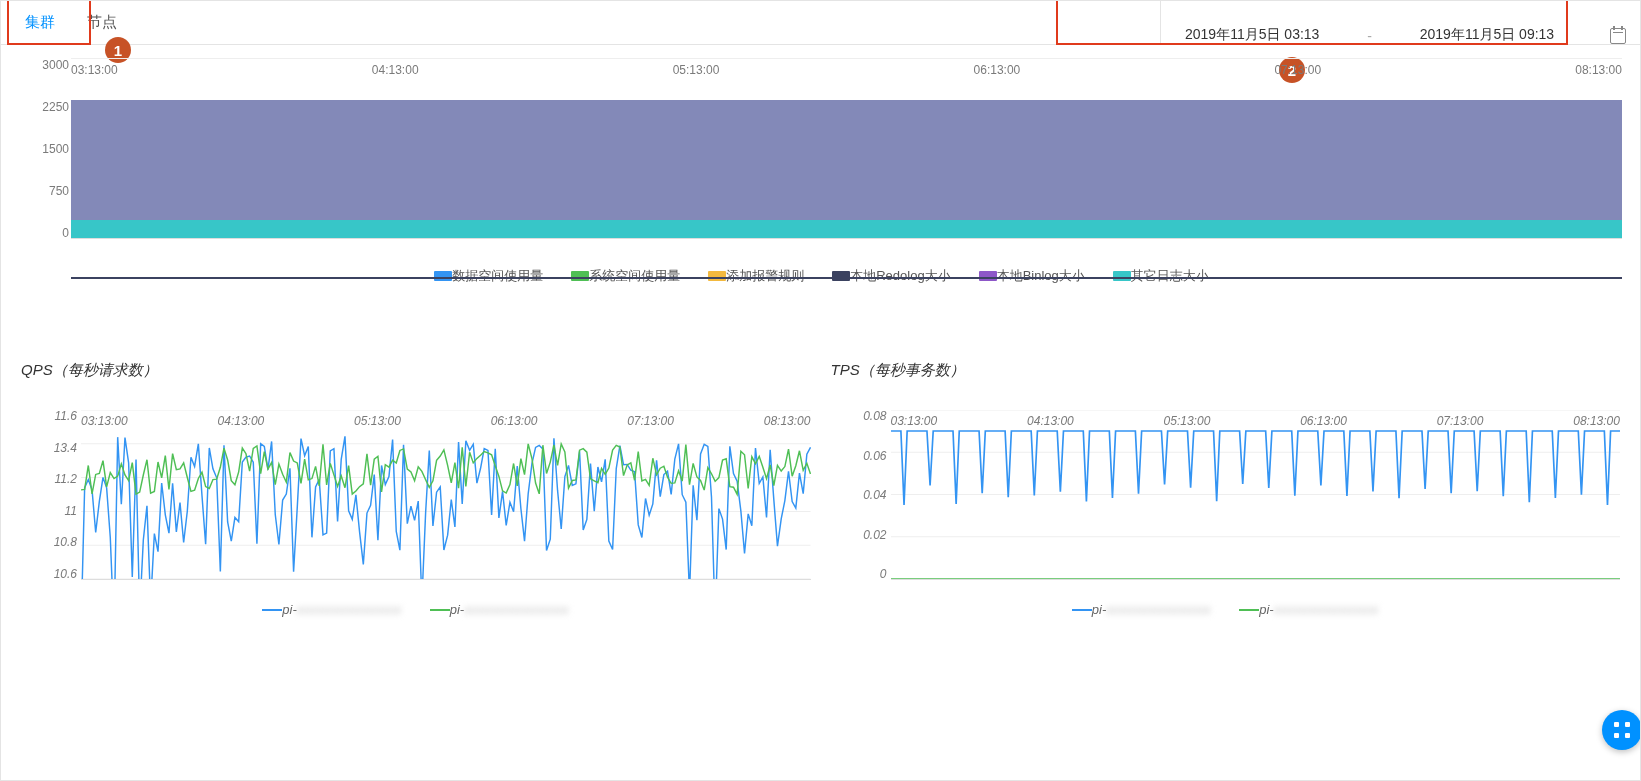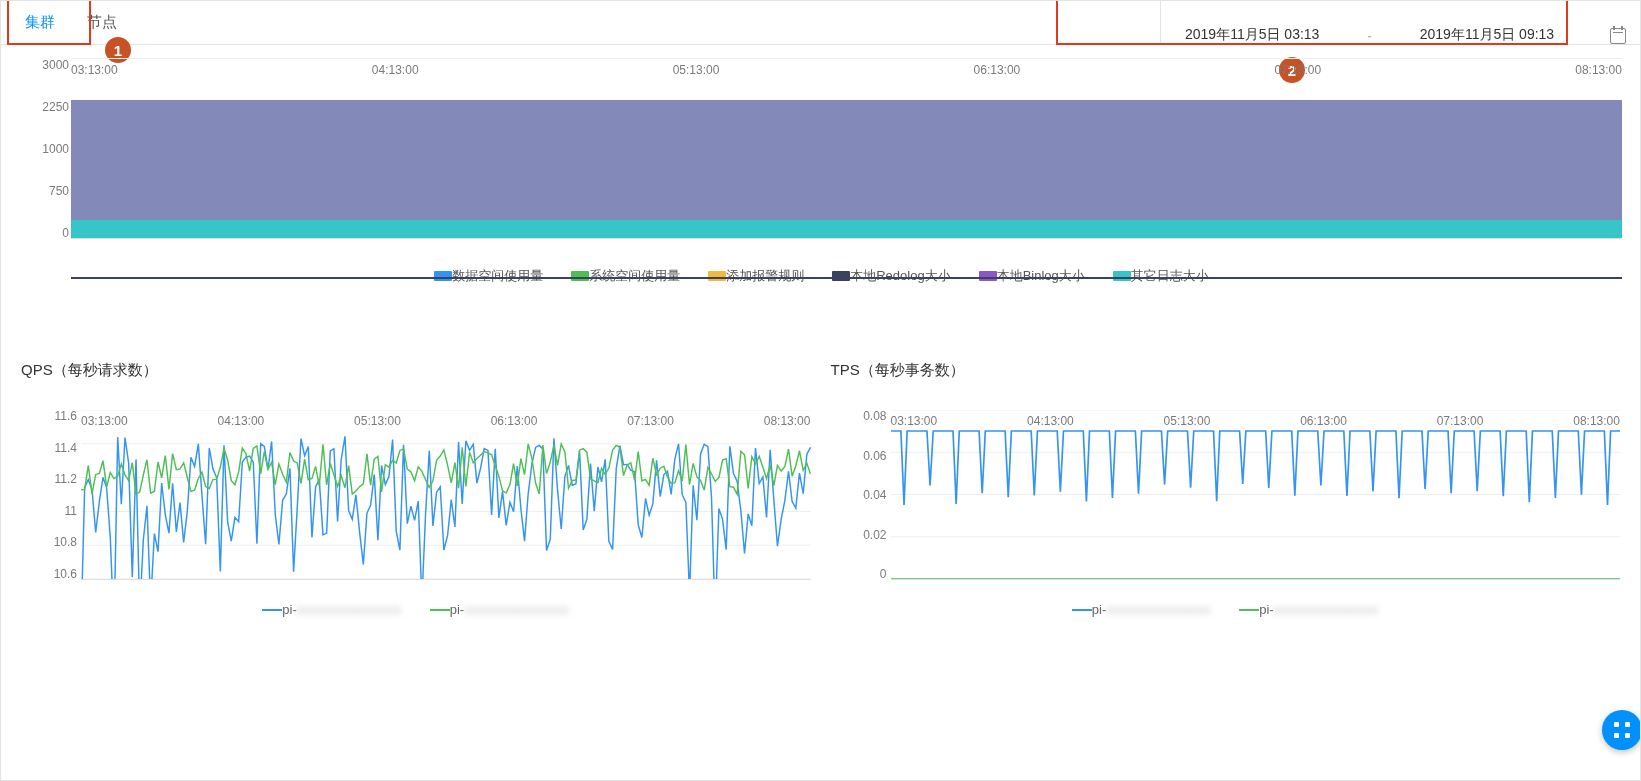--- a/index.html
+++ b/index.html
@@ -132,21 +132,21 @@
     margin-top: 28px;
     font-size: 13px; color: #555;
     flex-wrap: wrap;
   }
   .lg { display: inline-flex; align-items: center; gap: 0; cursor: pointer; }
   .lg .sw { width: 18px; height: 10px; border-radius: 1px; }
   .lg .line-sw { width: 20px; height: 2px; }
 
   
   .dash-row { display: flex; margin: 76px 20px 0 20px; gap: 20px; }
-  .dash-col { flex: 1; }
+  .dash-col { flex: 1; font-style: italic; }
   .dash-col h3 { font-size: 15px; font-weight: 400; color: #333; margin: 0 0 30px 0; }
   .small-chart-wrap { position: relative; }
   .small-chart { position: relative; height: 170px; margin-left: 60px; }
   .small-plot { position: absolute; inset: 0; border-bottom: 1px solid #ddd; }
   .small-plot svg { width: 100%; height: 100%; display: block; }
   .small-chart .x-labels { margin-top: 2px; }
   .small-legend {
     display: flex; justify-content: center; gap: 28px;
     margin-top: 22px;
     font-size: 13px; color: #666;
@@ -188,21 +188,21 @@
       <span>2019年11月5日 09:13</span>
       <span class="cal-icon"></span>
     </div>
   </div>
 
 
   <div class="storage-chart-wrap">
     <div class="y-labels" style="width:48px;height:180px">
       <span>3000</span>
       <span>2250</span>
-      <span>1000</span>
+      <span>1500</span>
       <span>750</span>
       <span>0</span>
     </div>
     <div class="storage-chart">
       <div class="storage-plot">
         <div class="grid" style="bottom:25%"></div>
         <div class="grid" style="bottom:50%"></div>
         <div class="grid" style="bottom:75%"></div>
         <div class="grid" style="bottom:100%"></div>
         <div class="bar-stack">
@@ -249,21 +249,21 @@
     </div>
   </div>
 
   <div class="dash-row">
 
     <div class="dash-col">
       <h3>QPS（每秒请求数）</h3>
       <div class="small-chart-wrap">
         <div class="y-labels" style="width:56px;height:170px">
           <span>11.6</span>
-          <span>11.4</span>
+          <span>13.4</span>
           <span>11.2</span>
           <span>11</span>
           <span>10.8</span>
           <span>10.6</span>
         </div>
         <div class="small-chart">
           <div class="small-plot">
             <svg viewBox="0 0 700 170" preserveAspectRatio="none">
               <g id="qps-svg">
                   <line x1="0" y1="170" x2="700" y2="170" stroke="#eee" stroke-width="1"></line>

